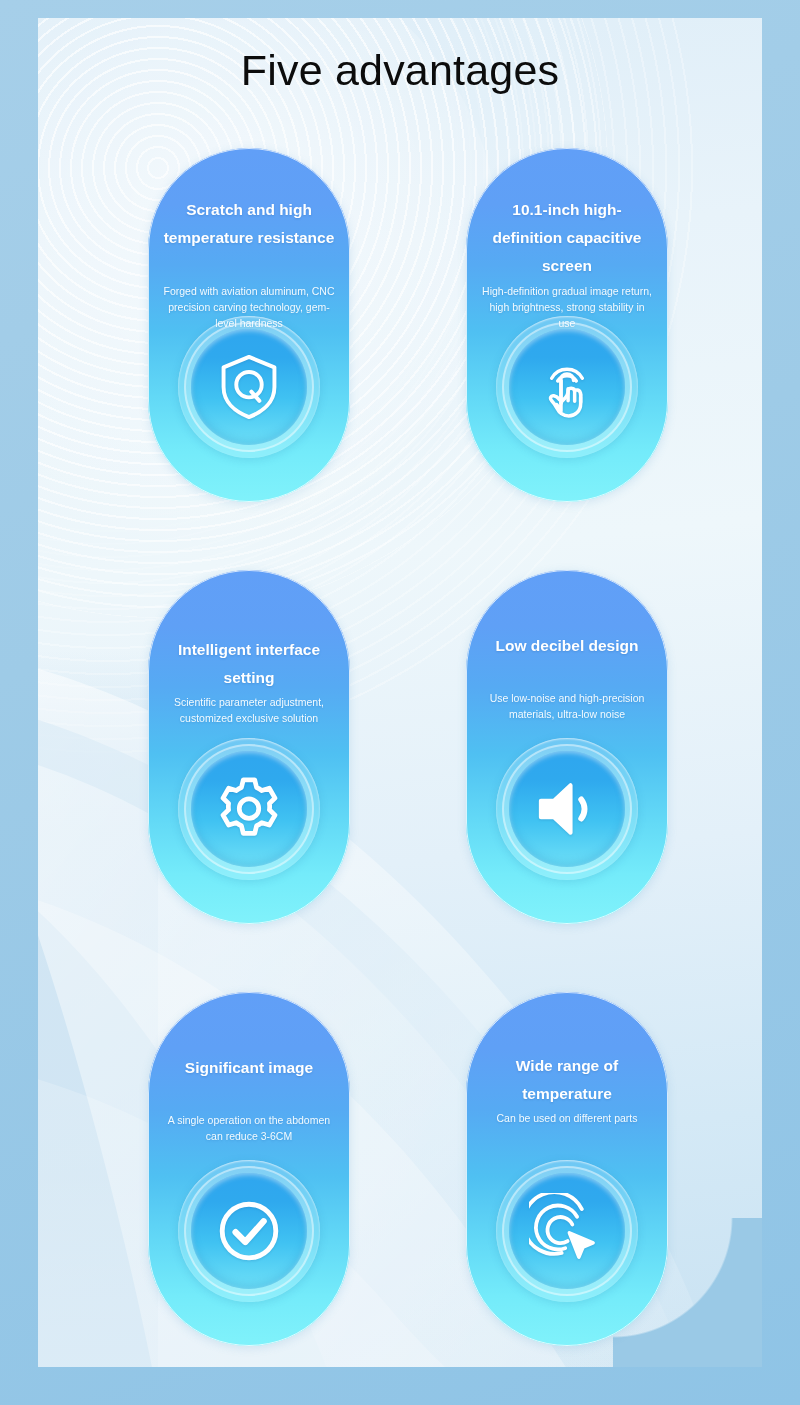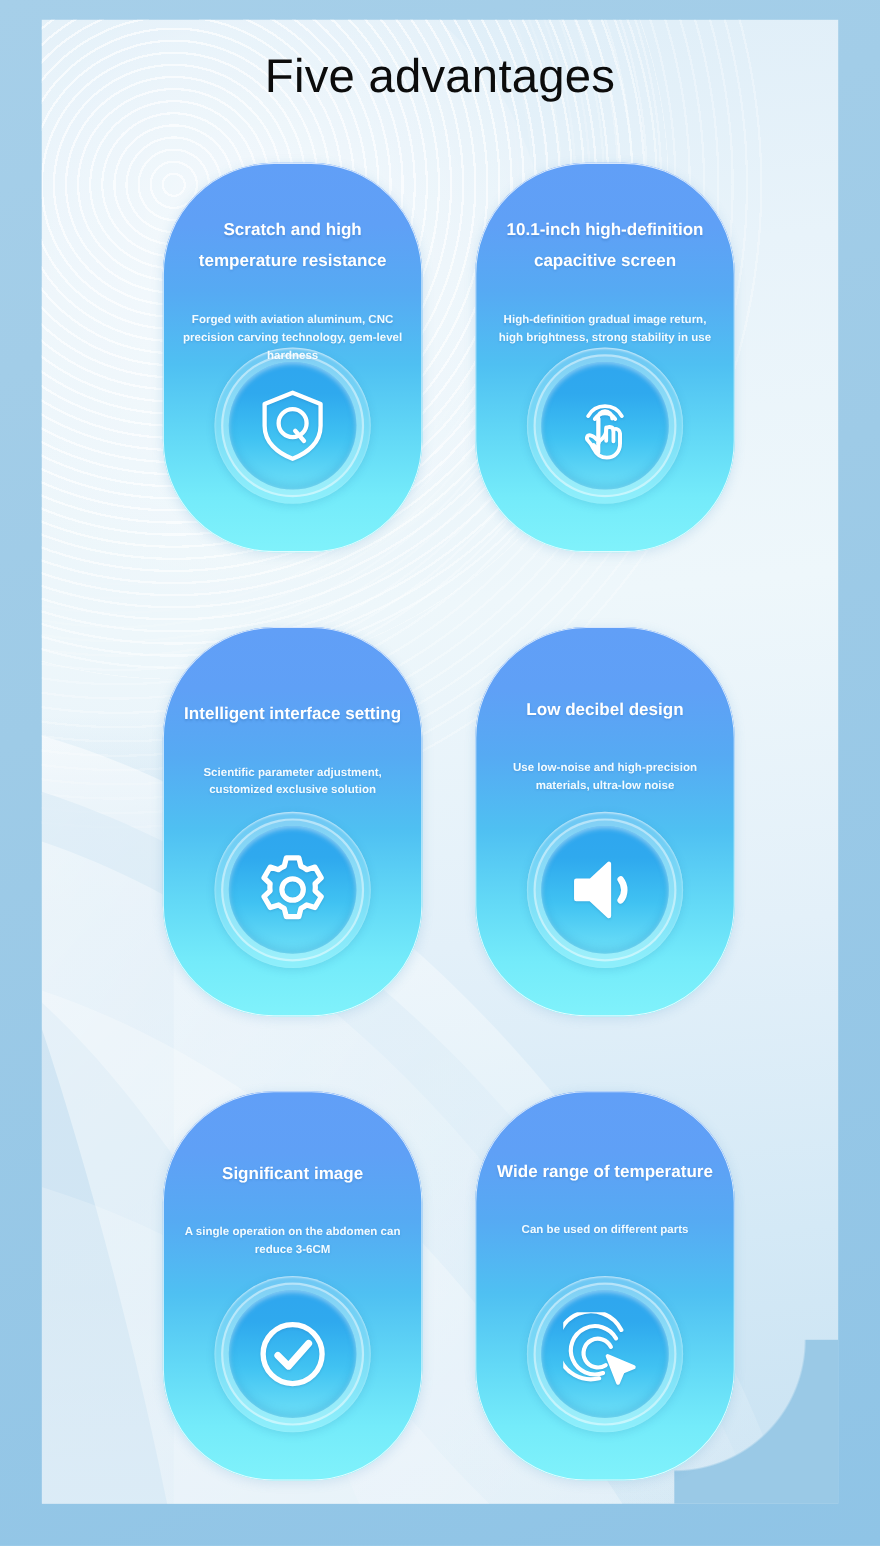--- a/index.html
+++ b/index.html
@@ -150,21 +150,21 @@
   }
   .row {
     display: flex;
     justify-content: space-between;
     margin-bottom: 68px;
   }
   .row:last-child { margin-bottom: 0; }
 
   .card {
     position: relative;
-    width: 236px;
+    width: 202px;
     height: 354px;
     border-radius: 101px;
     background: linear-gradient(to bottom,
         #619ff7 0%,
         #5fa0f6 16%,
         #56aaf3 33%,
         #4fc0f2 52%,
         #62d8f6 70%,
         #74ebfa 86%,
         #80f2fb 100%);
@@ -192,21 +192,21 @@
     line-height: 28px;
     text-shadow: 0 1px 2px rgba(40,100,170,0.30);
   }
   .card-desc {
     position: absolute;
     left: 14px;
     right: 14px;
     text-align: center;
     color: #f2fbff;
     font-size: 10.5px;
-    font-weight: bold;
+    font-weight: normal;
     line-height: 16px;
     text-shadow: 0 1px 2px rgba(40,100,170,0.25);
   }
 
   
   .badge {
     position: absolute;
     left: 50%;
     transform: translateX(-50%);
     bottom: 44px;

